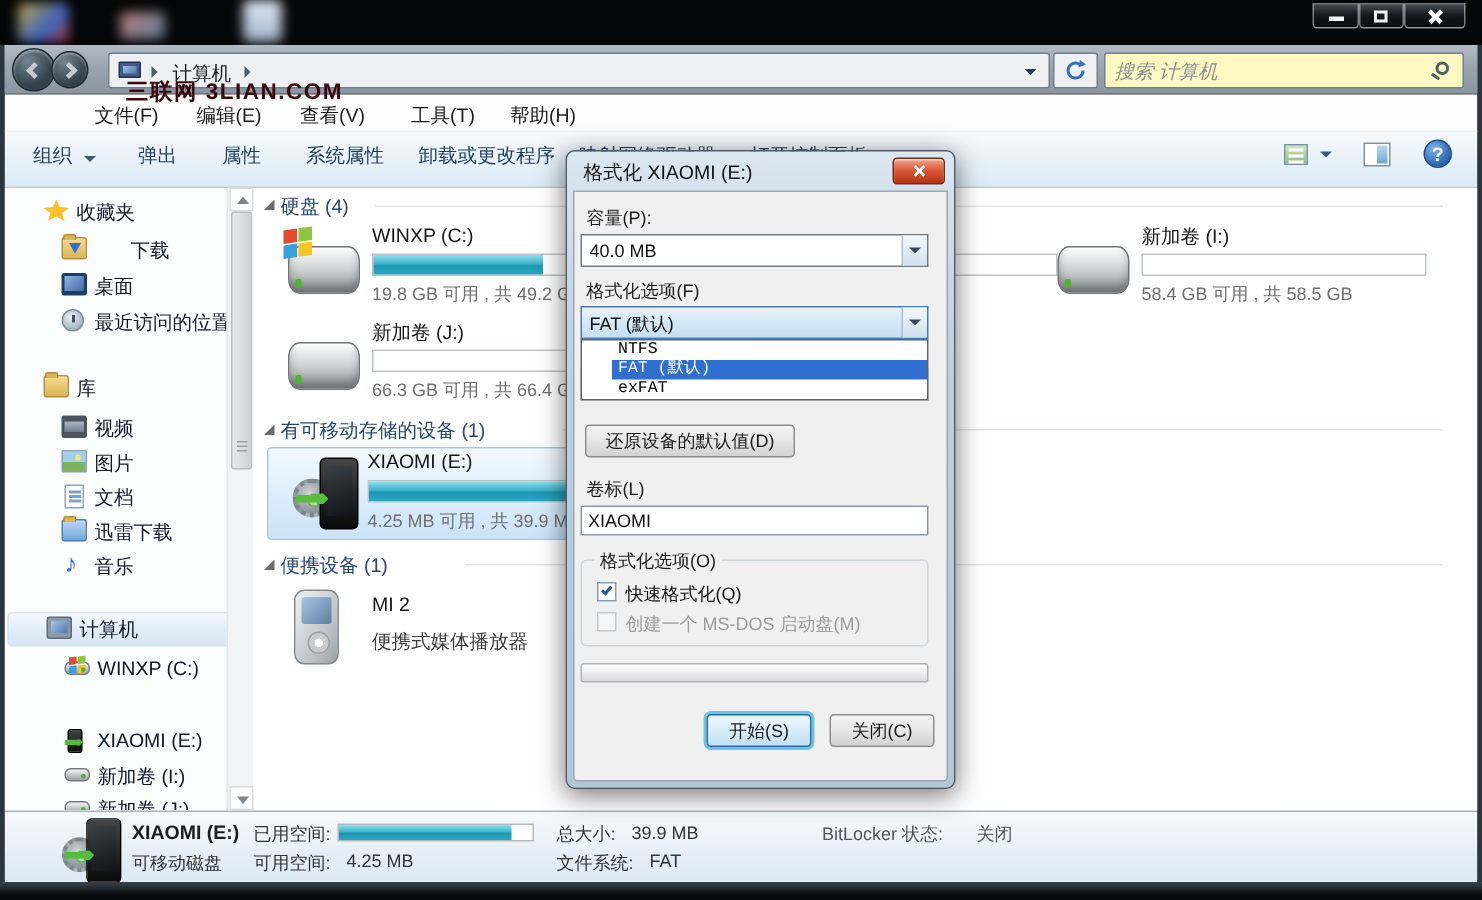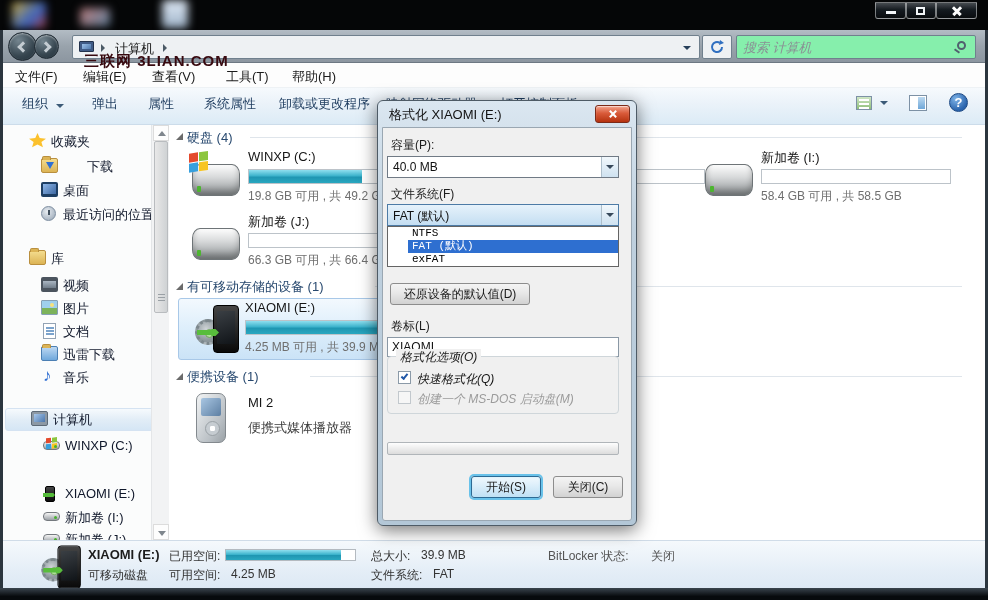--- a/index.html
+++ b/index.html
@@ -32,32 +32,32 @@
   .chev-r { transform:rotate(225deg); }
   .addrbar { position:absolute; left:72px; top:35px; width:628px; height:24px;
     background:#eef1f3; border:1px solid #70808d; border-radius:2px; }
   .addr-ico { position:absolute; left:6px; top:5px; width:16px; height:13px; }
   .addr-ico .scr { position:absolute; left:0; top:0; width:15px; height:11px; background:#3f5b86; border:1px solid #23334d; border-radius:1px; }
   .addr-ico .scr::after { content:""; position:absolute; left:2px; top:2px; right:2px; bottom:2px; background:linear-gradient(135deg,#9cc1ea,#4f79ac); }
   .bc-arrow { position:absolute; top:8px; width:0; height:0; border-left:4px solid #4c5a66; border-top:4px solid transparent; border-bottom:4px solid transparent; }
   .addr-text { position:absolute; top:4px; font-size:13px; color:#1a1a1a; }
   .caret-dn { display:inline-block; width:0; height:0; border-left:4px solid transparent; border-right:4px solid transparent; border-top:4px solid #27405a; }
   .refreshbtn { position:absolute; left:702px; top:35px; width:30px; height:24px; background:#eef1f3; border:1px solid #70808d; border-radius:2px; }
-  .searchbox { position:absolute; left:736px; top:35px; width:240px; height:24px; background:#86efac; border:1px solid #70808d; border-radius:2px; }
+  .searchbox { position:absolute; left:736px; top:35px; width:240px; height:24px; background:#fef9c3; border:1px solid #70808d; border-radius:2px; }
   .searchbox input { position:absolute; left:6px; top:2px; width:200px; height:18px; border:none; background:transparent; outline:none;
     font-size:13px; font-style:italic; color:#777; font-family:inherit; }
   .searchbox input::placeholder { color:#8a8f94; font-style:italic; }
   .mag { position:absolute; right:9px; top:5px; width:9px; height:9px; border:2px solid #51606e; border-radius:50%; }
   .mag::after { content:""; position:absolute; left:-5px; top:7px; width:6px; height:2px; background:#51606e; transform:rotate(35deg); }
 
   .watermark { position:absolute; left:84px; top:52px; font-size:15px; font-weight:bold; color:#38090f; z-index:6; letter-spacing:1px; }
 
   
   .menu-row { position:absolute; left:3px; top:63px; width:982px; height:25px; background:#fdfdfd; border-bottom:1px solid #eef2f5; }
-  .menu-item { position:absolute; top:5px; font-size:13px; color:#1b1b1b; }
+  .menu-item { position:absolute; top:5px; font-size:13px; color:#1b1b1b;margin-left:48px; }
 
   
   .toolbar { position:absolute; left:3px; top:88px; width:982px; height:37px;
     background:linear-gradient(#f6fafd,#eaf2f9 45%,#dcebf6); border-bottom:1px solid #ccdcea; }
   .tool-item { position:absolute; top:7px; font-size:13px; color:#1e3c5f; white-space:nowrap; }
   .views-ico { position:absolute; left:853px; top:8px; width:16px; height:14px; border:1px solid #7d91a5; background:
     linear-gradient(#cfe6c5,#8fbf7a); }
   .views-ico::after { content:""; position:absolute; left:2px; top:2px; width:10px; height:2px; background:#fff; box-shadow:0 4px 0 #fff, 0 8px 0 #fff; }
   .pane-ico { position:absolute; left:906px; top:7px; width:18px; height:16px; border:1px solid #7d91a5; background:#fff; }
   .pane-ico::after { content:""; position:absolute; right:1px; top:1px; width:7px; height:12px; background:linear-gradient(#bcd9f0,#6fa7d8); }
@@ -445,42 +445,42 @@
     <span class="dlg-title">格式化 XIAOMI (E:)</span>
     <div class="dlg-close"></div>
     <div class="dlg-client"></div>
 
     <span class="dlg-label" style="left:13px;top:36px;">容量(P):</span>
     <div class="combo" style="top:55px;">
       <span class="cv">40.0 MB</span>
       <span class="cbtn"></span>
     </div>
 
-    <span class="dlg-label" style="left:13px;top:85px;">文件系统(F)</span>
+    <span class="dlg-label" style="left:13px;top:85px;">格式化选项(F)</span>
     <div class="combo combo-open" style="top:103px;">
       <span class="cv">FAT  (默认)</span>
       <span class="cbtn"></span>
     </div>
 
     <div class="combo" style="top:144px;">
       <span class="cbtn"></span>
     </div>
 
     <div class="ddlist" style="top:125px;">
       <div class="dditem">NTFS</div>
       <div class="dditem sel">FAT  (默认)</div>
       <div class="dditem">exFAT</div>
     </div>
 
     <button class="pushbtn" style="left:12px;top:182px;width:140px;">还原设备的默认值(D)</button>
 
     <span class="dlg-label" style="left:13px;top:217px;">卷标(L)</span>
     <input class="txtinput" style="top: 236px;" value="XIAOMI">
 
-    <div class="groupbox" style="top:255px;font-style:italic;">
+    <div class="groupbox" style="top:272px;">
       <span class="grouplabel">格式化选项(O)</span>
       <div class="cbrow" style="top:14px;">
         <span class="cbx">
             <span class="ck"></span>
           </span>
         <span class="cblbl">快速格式化(Q)</span>
       </div>
       <div class="cbrow disabled" style="top:34px;">
         <span class="cbx"></span>
         <span class="cblbl">创建一个 MS-DOS 启动盘(M)</span>

